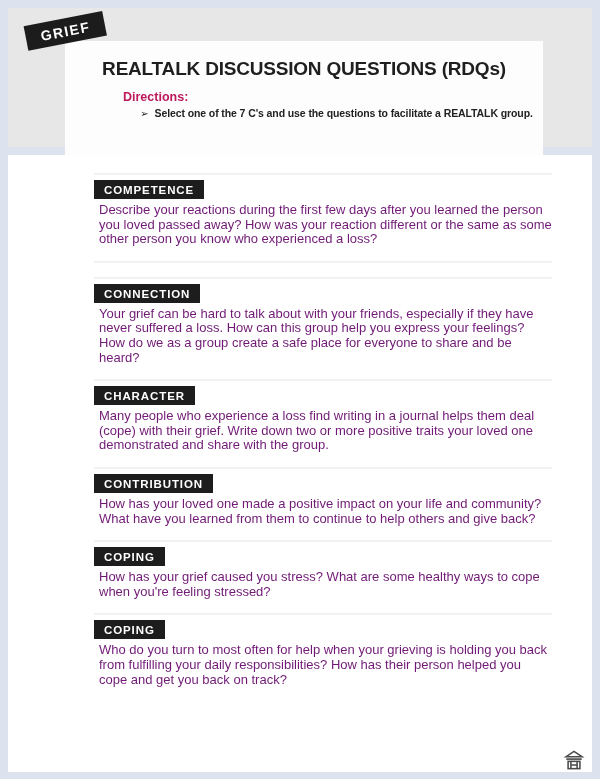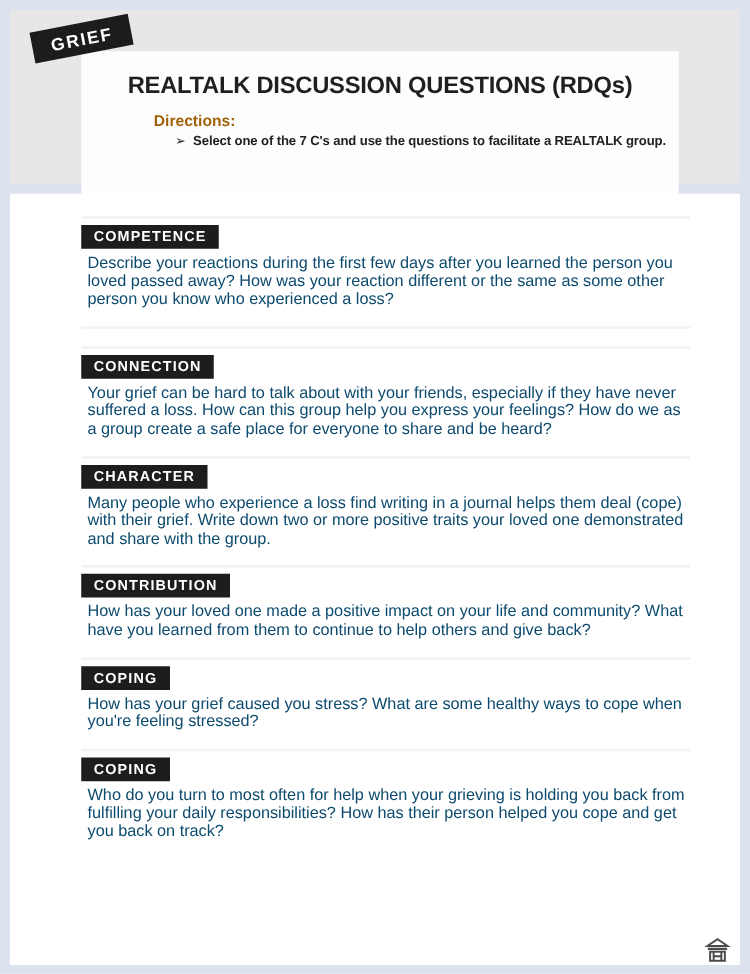--- a/index.html
+++ b/index.html
@@ -17,51 +17,51 @@
   .header-card{
     position:absolute;left:57px;top:33px;width:478px;height:116px;
     background:#fdfdfd;
   }
   .doc-title{
     margin:0;padding-top:17px;text-align:center;
     font-size:19px;font-weight:bold;color:#1f1f1f;letter-spacing:-0.2px;
   }
   .directions{padding:10px 0 0 58px;}
   .directions-label{
-    font-size:12.5px;font-weight:bold;color:#a16207;margin:0 0 3px 0;
+    font-size:12.5px;font-weight:bold;color:#be185d;margin:0 0 3px 0;
   }
   .directions-bullet{
     font-size:10.5px;font-weight:bold;color:#222;letter-spacing:-0.1px;
     padding-left:7px;white-space:nowrap;text-align:center;
   }
   .bullet-glyph{margin-right:6px;font-size:10px;}
   
   .grief-tag{
     position:absolute;left:26px;top:26px;
     background:#1c1c1c;color:#ffffff;
     padding:5px 15px 4px;
     font-size:14px;font-weight:bold;letter-spacing:1.5px;
     transform:rotate(-11deg);transform-origin:left center;
   }
   
   .sheet{
     position:absolute;left:8px;top:155px;width:584px;height:617px;
     background:#ffffff;
-    padding:18px 40px 0 57px;box-sizing:border-box;
+    padding:18px 40px 0 86px;box-sizing:border-box;
   }
   .section{margin-bottom:14px;}
   .divider{height:2px;background:#f2f2f2;margin-bottom:5px;}
   .section-label{
     display:inline-block;background:#1d1d1d;color:#ffffff;
     font-size:11.5px;font-weight:bold;letter-spacing:0.9px;
     padding:4px 10px 3px;
   }
   .section-text{
     margin:4px 0 0 5px;max-width:487px;
-    font-size:13px;line-height:14.6px;color:#0c4a6e;
+    font-size:13px;line-height:14.6px;color:#701a75;
   }
   
   .footer-logo{
     position:absolute;right:15px;bottom:9px;width:22px;height:20px;
   }
 </style>
 </head>
 <body>
 
 <div class="top-band">

